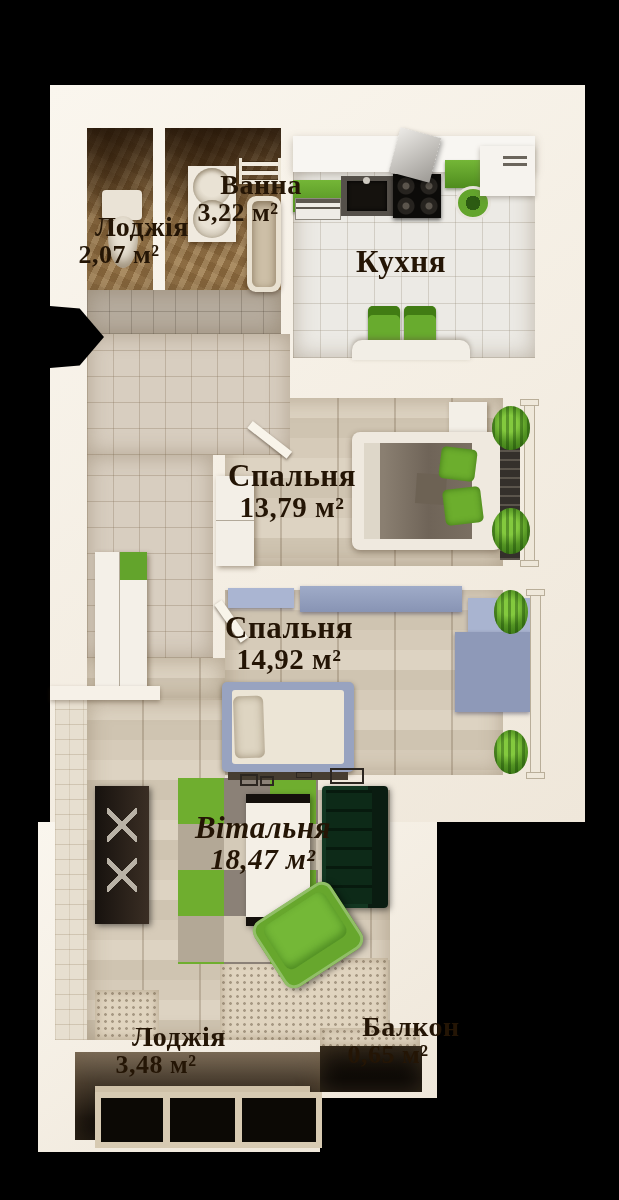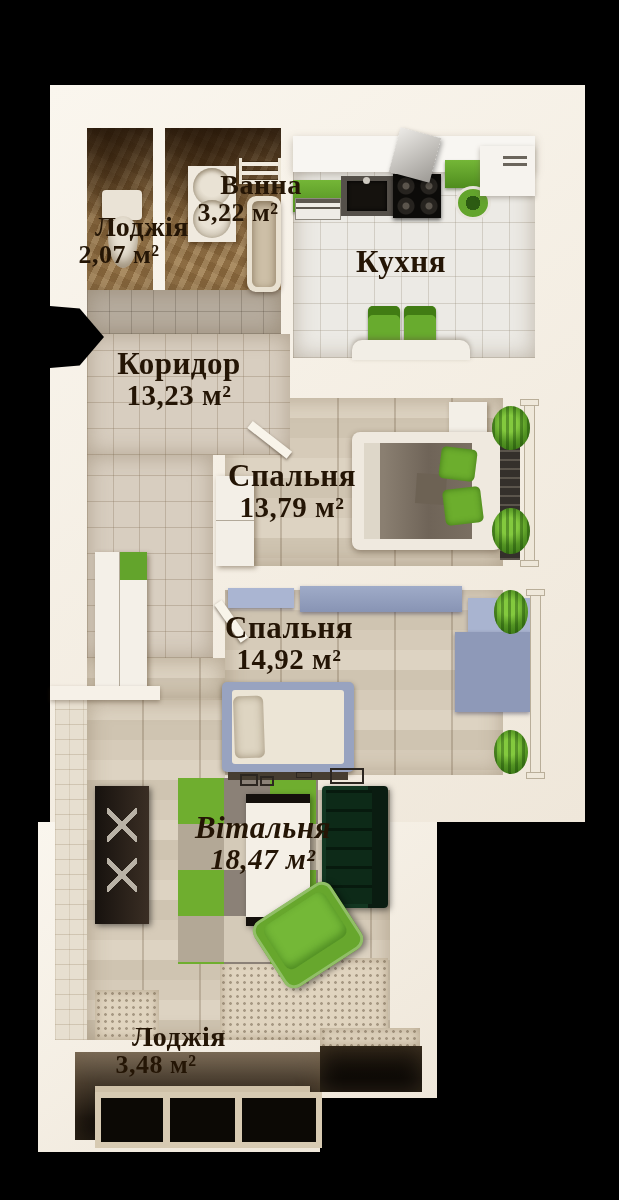--- a/index.html
+++ b/index.html
@@ -267,34 +267,34 @@
     <span class="name">Лоджія</span>
     <span class="area">2,07 м²</span>
   </div>
   <div class="room-label small" style="left:238px;top:170px;">
     <span class="name">Ванна</span>
     <span class="area">3,22 м²</span>
   </div>
   <div class="room-label" style="left:401px;top:246px;font-family:Liberation Serif, serif;">
     <span class="name">Кухня</span>
   </div>
-  <div class="room-label" style="left:179px;top:348px;">
-    <span class="name">Коридор</span>
-    <span class="area">13,23 м²</span>
-  </div>
   <div class="room-label" style="left:292px;top:460px;">
     <span class="name">Спальня</span>
     <span class="area">13,79 м²</span>
   </div>
   <div class="room-label" style="left:289px;top:612px;">
     <span class="name">Спальня</span>
     <span class="area">14,92 м²</span>
   </div>
   <div class="room-label" style="left:263px;top:812px;font-style:italic;">
     <span class="name">Вітальня</span>
     <span class="area">18,47 м²</span>
   </div>
   <div class="room-label small" style="left:156px;top:1022px;">
     <span class="name">Лоджія</span>
     <span class="area">3,48 м²</span>
   </div>
+  <div class="room-label small" style="left:388px;top:1012px;">
+    <span class="name">Балкон</span>
+    <span class="area">0,65 м²</span>
+  </div>
 
 </div>
 
 </body></html>

